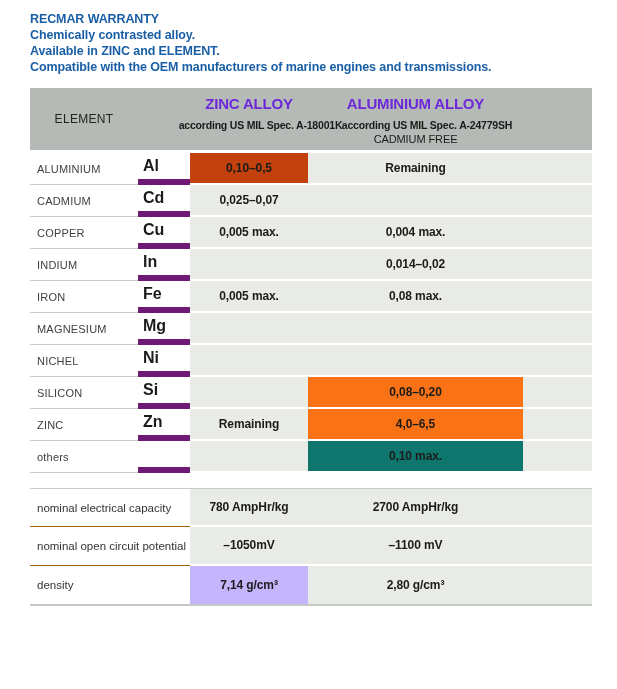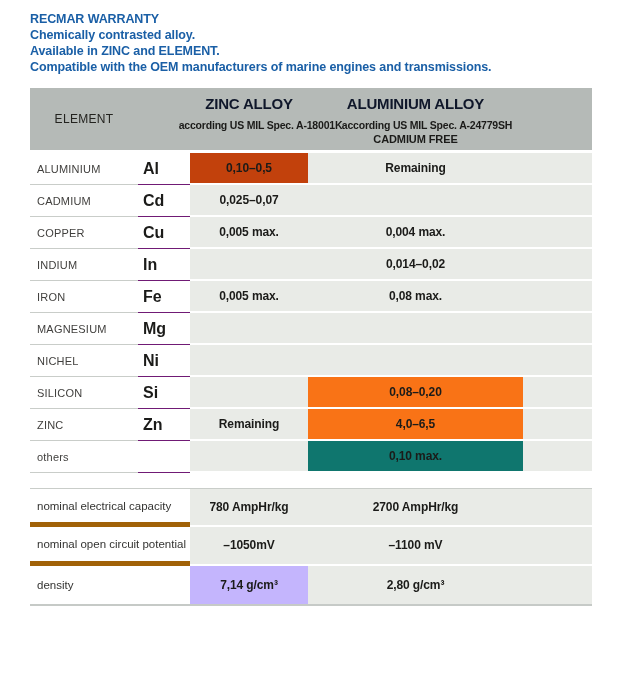--- a/index.html
+++ b/index.html
@@ -11,38 +11,38 @@
   .intro { padding:11px 0 0 30px; font-size:12.5px; font-weight:bold;
     line-height:16px; letter-spacing:-0.1px; }
   .intro div { white-space:nowrap; }
   .spec-table { position:absolute; left:30px; top:88px; width:562px;
     border-bottom:2px solid #c6cac7; }
   .grid { display:grid; grid-template-columns:108px 52px 118px 215px 1fr; }
   .t-header { height:65px; border-bottom:3px solid #ffffff; }
   .h-element { grid-column:1; display:flex; align-items:center; justify-content:center;
     font-size:12px; color:#23231f; letter-spacing:0.3px; }
   .h-col { display:flex; flex-direction:column; align-items:center; padding-top:7px; }
-  .h-title { font-size:15px; font-weight:bold; color:#0f172a; letter-spacing:-0.2px; white-space:nowrap; }
+  .h-title { font-size:15px; font-weight:bold; color:#6d28d9; letter-spacing:-0.2px; white-space:nowrap; }
   .h-sub { font-size:10.5px; font-weight:bold; color:#1b1b19; margin-top:7px;
     letter-spacing:-0.2px; white-space:nowrap;margin-left:23px; }
-  .h-note { font-size:11px; font-weight:bold; color:#1b1b19; margin-top:2px; letter-spacing:-0.1px; }
+  .h-note { font-size:11px; font-weight:normal; color:#1b1b19; margin-top:2px; letter-spacing:-0.1px; }
   .t-row { height:32px; }
   .p-row { height:38.3px; }
   .c-name { grid-column:1; display:flex; align-items:center; padding-left:7px;
     font-size:11px; color:#403f3d; background:#fff; border-bottom:1px solid #c9cdc9;
     letter-spacing:0.2px; white-space:nowrap; }
   .c-sym { grid-column:2; display:flex; align-items:center; padding-left:5px;
     font-size:16px; font-weight:bold; color:#1b1b19; background:#fff;
-    border-bottom:1px solid #701a75; }
+    border-bottom:6px solid #701a75; }
   .c-val { display:flex; align-items:center; justify-content:center; text-align:center;
     font-size:12px; font-weight:bold; color:#1b1b19; border-bottom:2px solid #ffffff;
     letter-spacing:-0.1px; white-space:nowrap; }
   .c-fill { border-bottom:2px solid #ffffff; }
   .p-name { grid-column:1/3; display:flex; align-items:center; padding-left:7px;
-    font-size:11.5px; color:#343432; background:#fff; border-bottom:5px solid #a16207;
+    font-size:11.5px; color:#343432; background:#fff; border-bottom:1px solid #a16207;
     white-space:nowrap; }
   .t-break { height:16px; background:#ffffff; border-bottom:1px solid #c9cdc9; }
   .last .c-name, .last .c-sym, .last .c-val, .last .c-fill, .last .p-name { border-bottom:none; }
 </style>
 </head>
 <body>
 
 <div class="page">
 
   <div class="intro" style="color: rgb(26, 95, 166);">

